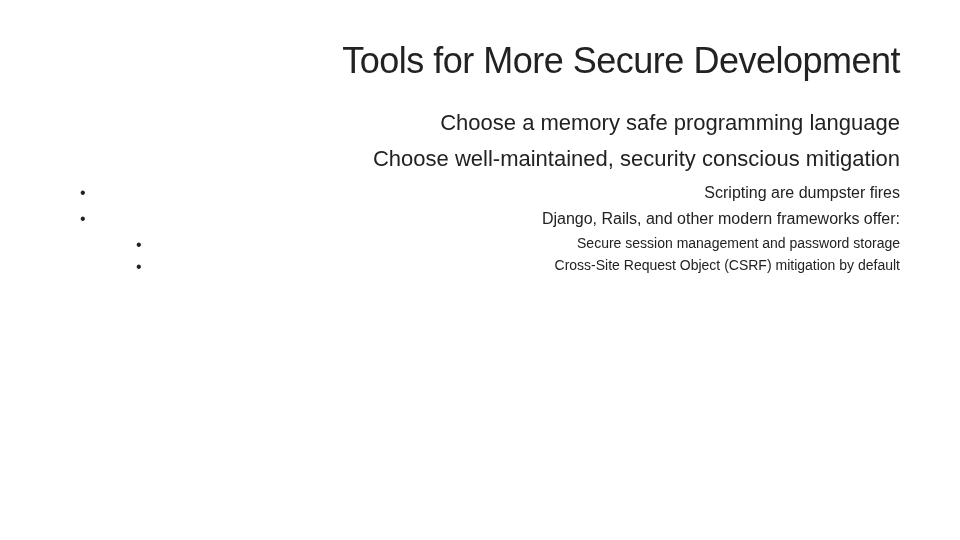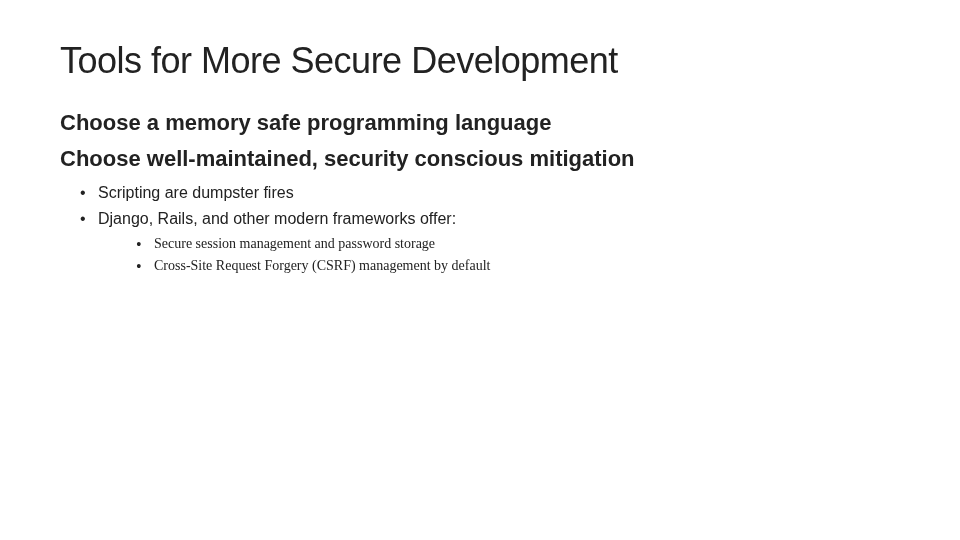--- a/index.html
+++ b/index.html
@@ -1,18 +1,19 @@
 <!DOCTYPE html>
 <html><head>
   <meta charset="utf-8">
   <style>
     * {
       margin: 0;
       padding: 0;
       box-sizing: border-box;
+      text-align: right;
     }
 
     body {
       background: #ffffff;
       font-family: 'Segoe UI', Arial, sans-serif;
       width: 960px;
       height: 540px;
       overflow: hidden;
       padding: 40px 60px;
       color: #222222;
@@ -21,21 +22,21 @@
     .slide-title {
       font-size: 36px;
       font-weight: 300;
       color: #222;
       margin-bottom: 28px;
       letter-spacing: -0.5px;
     }
 
     .section-heading {
       font-size: 22px;
-      font-weight: 700;
+      font-weight: 400;
       margin-bottom: 8px;
       margin-top: 0;
     }
 
     .bullet-list {
       list-style: none;
       margin-left: 20px;
       margin-bottom: 14px;
     }
 
@@ -52,21 +53,20 @@
       position: absolute;
       left: 0;
       top: 0;
       font-size: 16px;
     }
 
     .bullet-list.sub-list {
       margin-left: 38px;
       margin-top: 2px;
       margin-bottom: 0;
-      font-family: Liberation Serif, serif;
     }
 
     .bullet-list.sub-list li {
       font-size: 14px;
       line-height: 1.55;
     }
 
     .section-block {
       margin-bottom: 10px;
     }
@@ -85,17 +85,17 @@
 </div>
 
 <div class="section-block second-section">
   <h2 class="section-heading">Choose well-maintained, security conscious mitigation</h2>
   <ul class="bullet-list">
     <li>Scripting are dumpster fires</li>
     <li>
       <span>Django, Rails, and other modern frameworks offer:</span>
       <ul class="bullet-list sub-list">
         <li>Secure session management and password storage</li>
-        <li>Cross-Site Request Forgery (CSRF) management by default</li>
+        <li>Cross-Site Request Object (CSRF) mitigation by default</li>
       </ul>
     </li>
   </ul>
 </div>
 
 </body></html>

